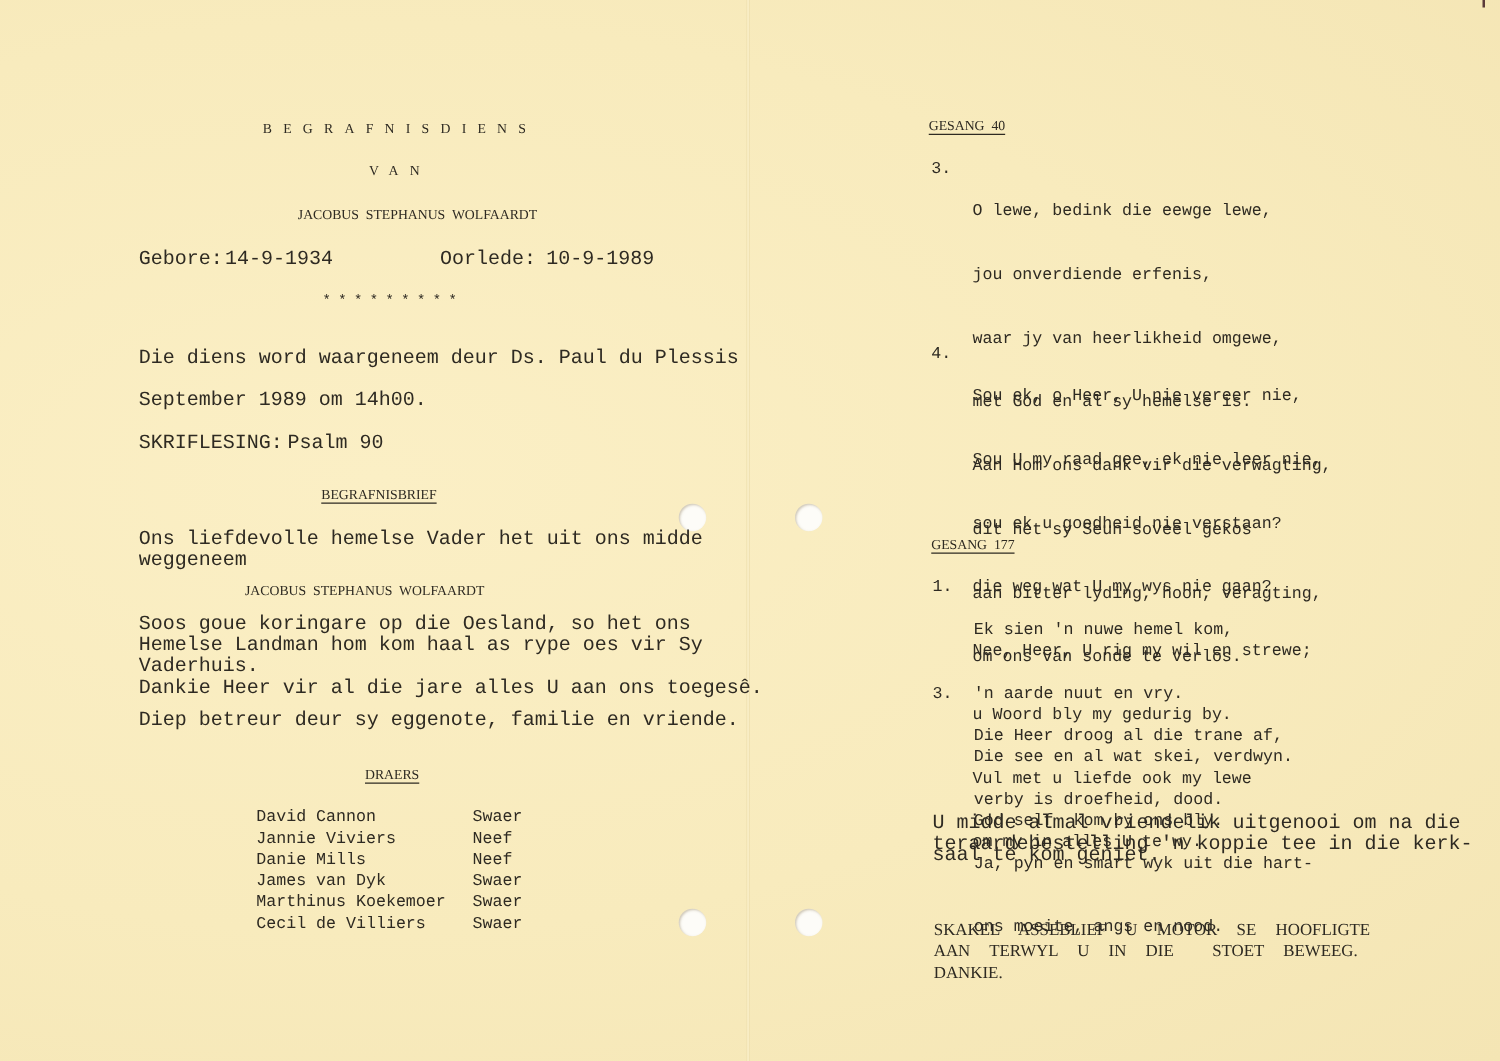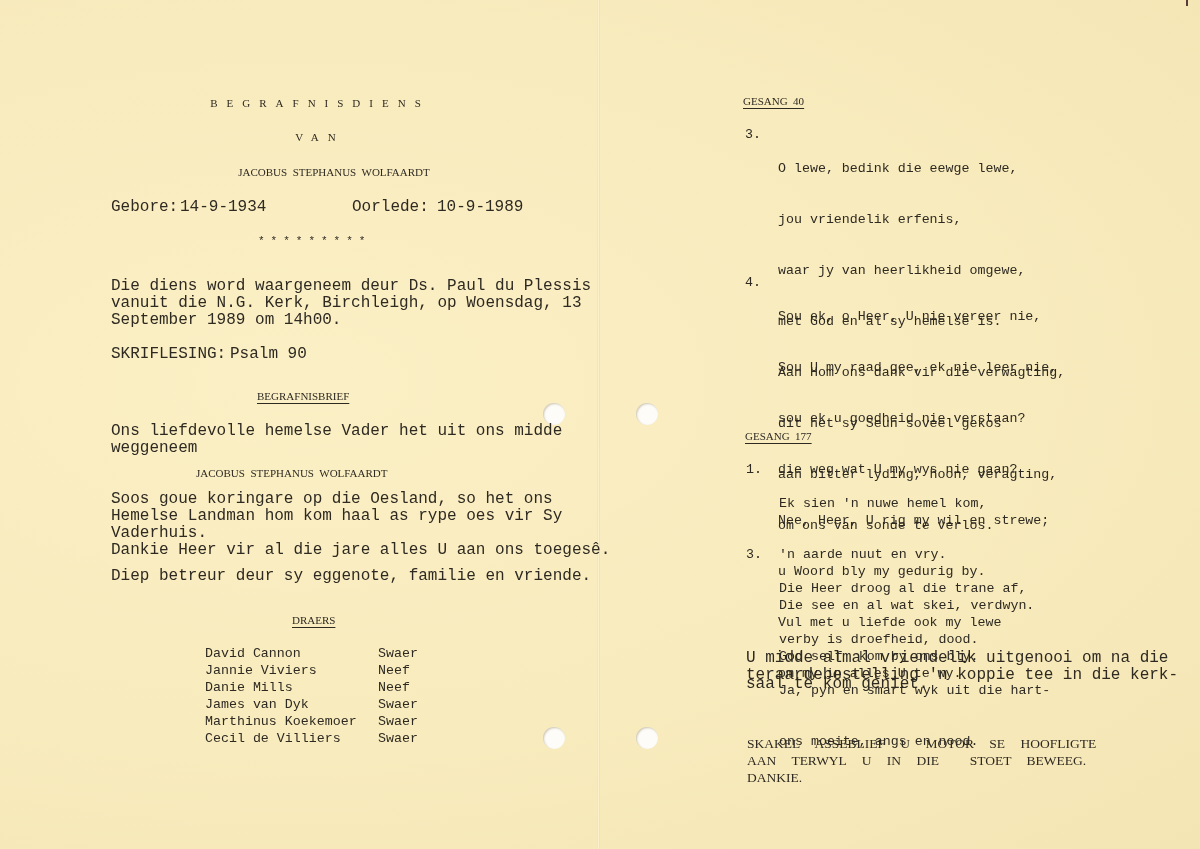--- a/index.html
+++ b/index.html
@@ -59,21 +59,20 @@
     <div class="t center serif" style="left:110px; top:164px; width:448px;">JACOBUS  STEPHANUS  WOLFAARDT</div>
 
     <div class="t" style="left:111px; top:199px;">Gebore:</div>
     <div class="t" style="left:180px; top:199px;">14-9-1934</div>
     <div class="t" style="left:352px; top:199px;">Oorlede:</div>
     <div class="t" style="left:437px; top:199px;">10-9-1989</div>
 
     <div class="t stars" style="left:258px; top:233px;">*********</div>
 
     <div class="t" style="left:111px; top:278px;">Die diens word waargeneem deur Ds. Paul du Plessis</div>
-    <div class="t" style="left:111px; top:295px;">vanuit die N.G. Kerk, Birchleigh, op Woensdag, 13</div>
     <div class="t" style="left:111px; top:312px;">September 1989 om 14h00.</div>
 
     <div class="t" style="left:111px; top:346px;">SKRIFLESING:</div>
     <div class="t" style="left:230px; top:346px;">Psalm 90</div>
 
     <div class="t serif ul" style="left:257px; top:388px;">BEGRAFNISBRIEF</div>
 
     <div class="t" style="left:111px; top:423px;">Ons liefdevolle hemelse Vader het uit ons midde</div>
     <div class="t" style="left:111px; top:440px;">weggeneem</div>
 
@@ -116,21 +115,21 @@
     </div>
   </div>
 
   <div class="page-right">
     <div class="t serif ul" style="left:143px; top:93px;">GESANG  40</div>
 
     <div class="verse" style="left:145px; top:126px;">
       <div class="verse-num">3.</div>
       <div class="verse-lines">
         <div>O lewe, bedink die eewge lewe,</div>
-        <div>jou vriendelik erfenis,</div>
+        <div>jou onverdiende erfenis,</div>
         <div>waar jy van heerlikheid omgewe,</div>
         <div>met God en al sy hemelse is.</div>
         <div>Aan Hom ons dank vir die verwagting,</div>
         <div>dit het sy Seun soveel gekos</div>
         <div>aan bitter lyding, hoon, veragting,</div>
         <div>om ons van sonde te verlos.</div>
       </div>
     </div>
 
     <div class="verse" style="left:145px; top:274px;">

